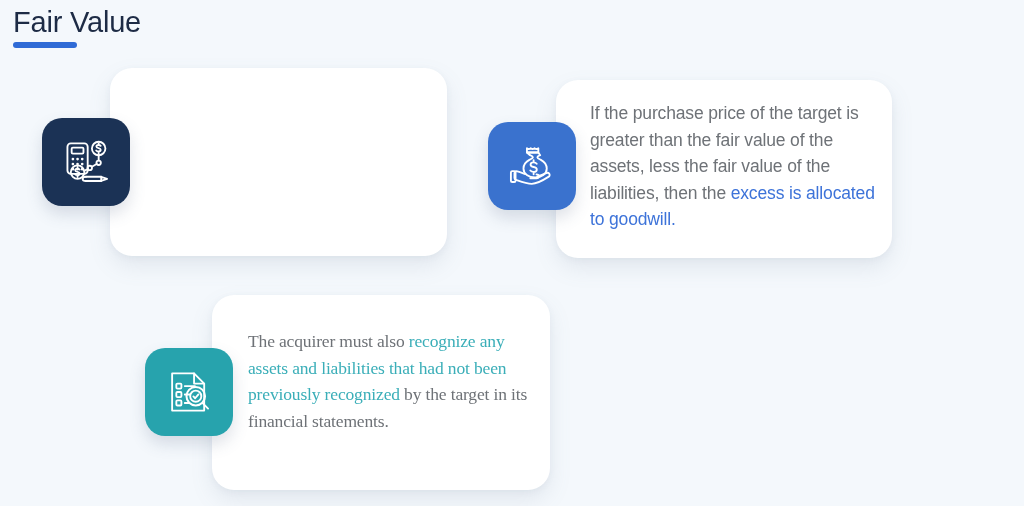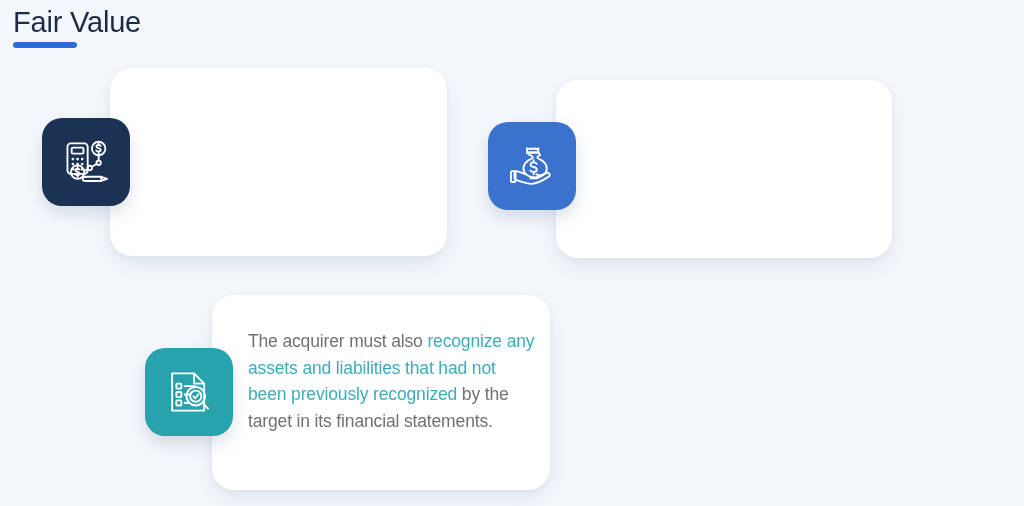--- a/index.html
+++ b/index.html
@@ -90,21 +90,21 @@
   #text-1 { left: 146px; top: 106px; width: 290px; }
 
   
   #card-2 { left: 556px; top: 80px; width: 336px; height: 178px; }
   #tile-2 { left: 488px; top: 122px; background: #3a72ce; }
   #text-2 { left: 590px; top: 100px; width: 292px; }
 
   
   #card-3 { left: 212px; top: 295px; width: 338px; height: 195px; }
   #tile-3 { left: 145px; top: 348px; background: #27a3ad; }
-  #text-3 { left: 248px; top: 328px; width: 288px; }
+  #text-3 { left: 248px; top: 328px; width: 288px; font-family: Liberation Serif, serif; }
 </style>
 </head>
 <body>
 
 <div id="stage">
 
   <div class="page-title">Fair Value</div>
   <div class="title-underline"></div>
 
   <div class="card" id="card-1"></div>
@@ -141,20 +141,23 @@
   <div class="icon-tile" id="tile-2">
     <svg viewBox="0 0 64 64" fill="none" stroke="#ffffff" stroke-width="2.2" stroke-linecap="round" stroke-linejoin="round" aria-hidden="true">
       <path d="M26 11c1.5 1.2 3 1.2 4.5 0 1.5 1.2 3 1.2 4.5 0 1.5 1.2 3 1.2 4.5 0v5H26Z"></path>
       <path d="M26 16h13.5l2.2 3.2c-2 .9-3.4 1.6-3.4 2.4 0 .9 1.6 1.7 3.8 2.9 4.3 2.3 7.4 6.1 7.4 10.6 0 6.2-5.9 10.4-13.8 10.4S21.9 41.3 21.9 35.1c0-4.5 3.1-8.3 7.4-10.6 2.2-1.2 3.8-2 3.8-2.9 0-.8-1.4-1.5-3.4-2.4Z"></path>
       <path d="M37.6 29.3c-.8-1-2.2-1.6-3.7-1.6-2 0-3.6 1.2-3.6 2.8 0 1.6 1.5 2.3 3.6 2.7 2.1.4 3.8 1.2 3.8 2.9 0 1.6-1.7 2.9-3.8 2.9-1.6 0-3-.6-3.9-1.7M33.9 25v2.7M33.9 39.1v2.7"></path>
       <path d="M24 41.5c-3.4-1.1-6.6-2.3-9.4-3.1-2-.6-3.4.4-3.4 2.1v5.6c0 1.2.7 2 1.9 2.4 6.2 2.2 12.3 4.6 18.7 4.6 5.8 0 12.6-3.7 19.6-8.2 1.6-1 1.9-2.5 1.1-3.7-.8-1.2-2.3-1.5-3.8-.8-3.4 1.6-7 3.2-10.4 3.8"></path>
       <path d="M30 46.5h7.3c1.7 0 2.9-.9 2.9-2.3 0-1.4-1.2-2.3-2.9-2.3"></path>
       <rect x="7" y="38" width="5.5" height="13" rx="1.6"></rect>
     </svg>
   </div>
+  <div class="card-text" id="text-2">
+    <span>If the purchase price of the target is greater than the fair value of the assets, less the fair value of the liabilities, then the </span><span class="hl-blue">excess is allocated to goodwill.</span>
+  </div>
 
   <div class="card" id="card-3"></div>
   <div class="icon-tile" id="tile-3">
     <svg viewBox="0 0 64 64" fill="none" stroke="#ffffff" stroke-width="2.2" stroke-linecap="round" stroke-linejoin="round" aria-hidden="true">
       <path d="M12 10h26l12 12v32H12Z"></path>
       <path d="M38 10v12h12"></path>
       <rect x="17" y="22" width="6" height="6" rx="1.2"></rect>
       <rect x="17" y="32" width="6" height="6" rx="1.2"></rect>
       <rect x="17" y="42" width="6" height="6" rx="1.2"></rect>
       <path d="M27 25h12"></path>

